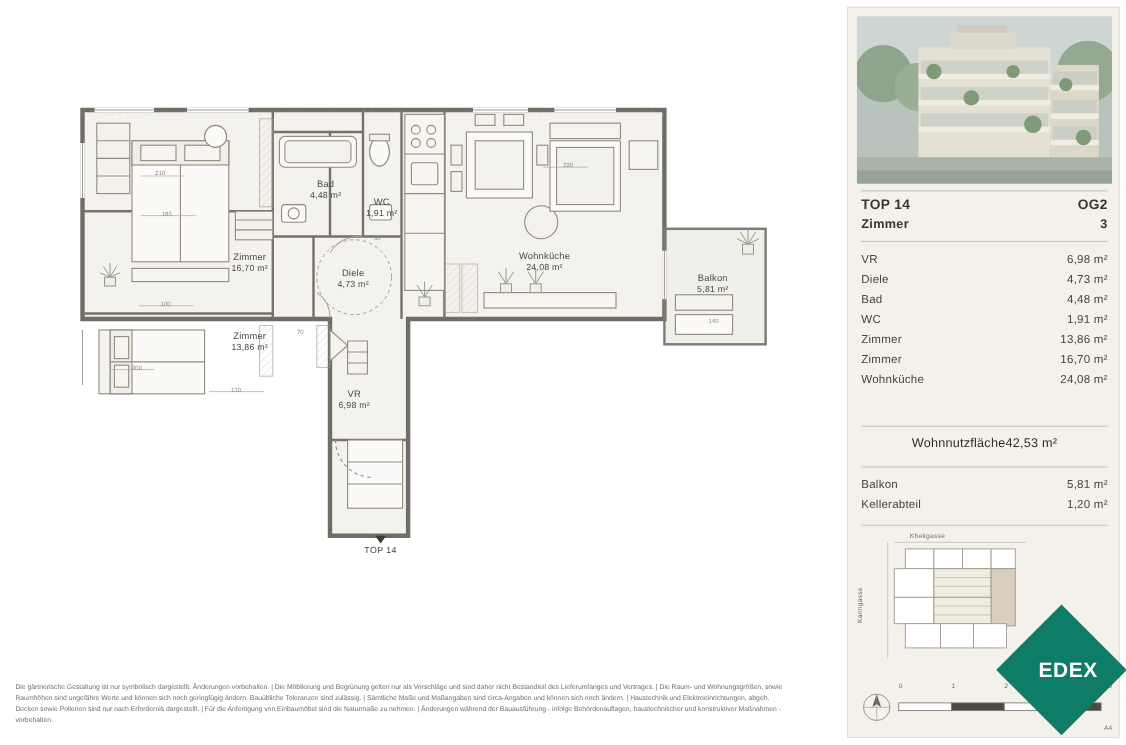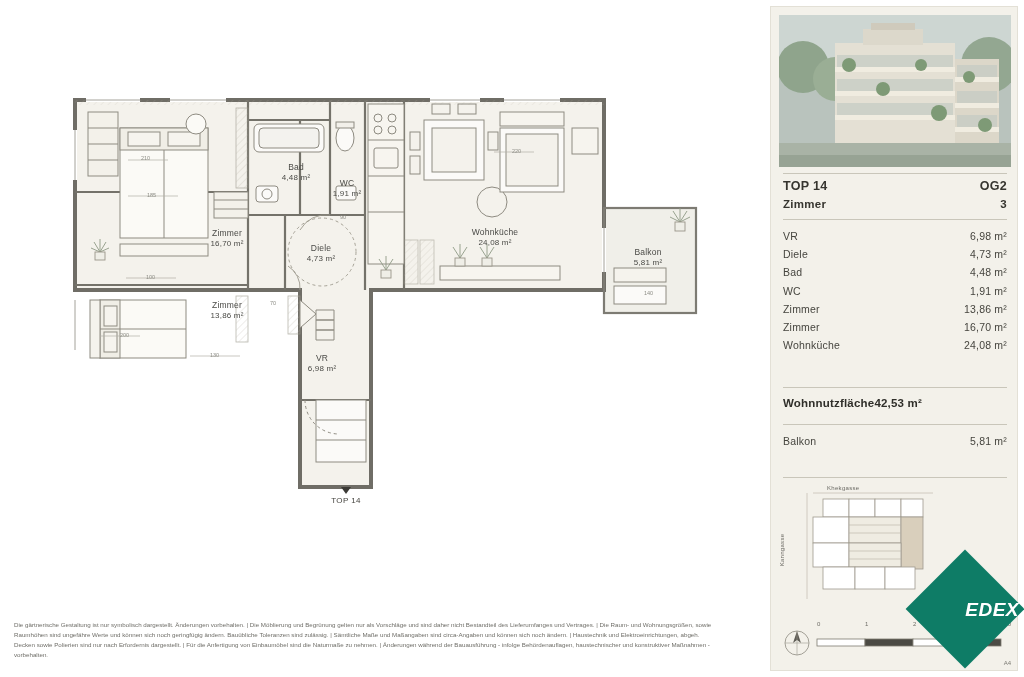--- a/index.html
+++ b/index.html
@@ -118,22 +118,22 @@
     display: flex; justify-content: space-between;
     font-size: 10.5px; color: #46453f;
     padding: 3.1px 0;
     letter-spacing: .2px;
   }
   .rt-row .v { font-variant-numeric: tabular-nums; }
 
   #total-row {
     position: absolute;
     left: 12px; top: 390px; width: 224px;
-    display: flex; justify-content: flex-start;
-    font-size: 11.5px; font-weight: bold; color: #2f2e29;
+    display: flex; justify-content: center;
+    font-size: 11.5px; font-weight: normal; color: #2f2e29;
     letter-spacing: .2px;
   }
 
   #extra-table {
     position: absolute;
     left: 12px; top: 425px; width: 224px;
   }
   .ex-row {
     display: flex; justify-content: space-between;
     font-size: 10.5px; color: #46453f;
@@ -176,26 +176,25 @@
     position: absolute;
     left: 152px; top: 560px;
     width: 84px; height: 84px;
     transform: rotate(45deg);
     background: #0e7c66;
   }
   #logo-text {
     position: absolute;
     left: 152px; top: 592px;
     width: 96px;
-    text-align: right;
+    text-align: center;
     font-size: 19px;
     font-weight: bold;
     color: #ffffff;
     letter-spacing: .5px;
-    font-style: italic;
   }
   #paper-size {
     position: absolute;
     right: 6px; bottom: 4px;
     font-size: 6px; color: #7b7a73;
   }
 </style>
 </head>
 <body>
 
@@ -558,20 +557,24 @@
       <span>Wohnnutzfläche</span>
       <span>42,53 m²</span>
     </div>
 
     <div class="panel-divider" style="top:417px;"></div>
 
     <div id="extra-table">
       <div class="ex-row">
         <span>Balkon</span>
         <span>5,81 m²</span>
+      </div>
+      <div class="ex-row">
+        <span>Kellerabteil</span>
+        <span>1,20 m²</span>
       </div>
     </div>
 
     <div class="panel-divider" style="top:470px;"></div>
 
     <div id="sitemap">
       <span class="street-top">Khekgasse</span>
       <span class="street-left">Kanngasse</span>
       <svg width="224" height="124" viewBox="0 0 224 124">
         <g stroke="#9e9a8e" fill="#ffffff" stroke-width=".8">

